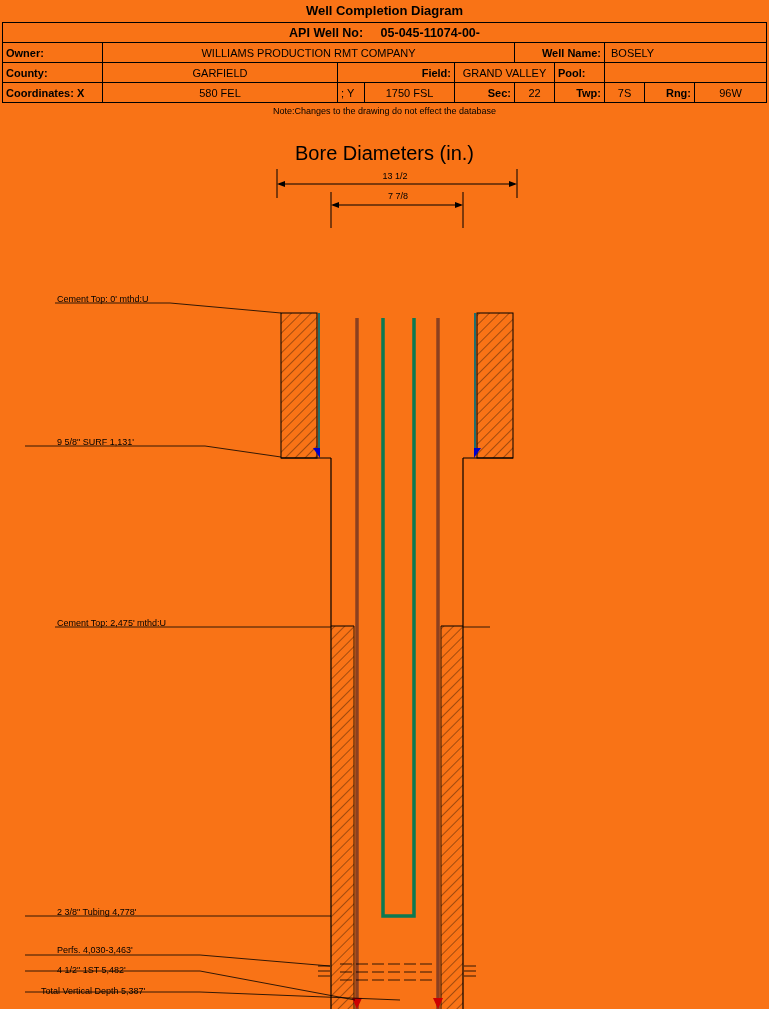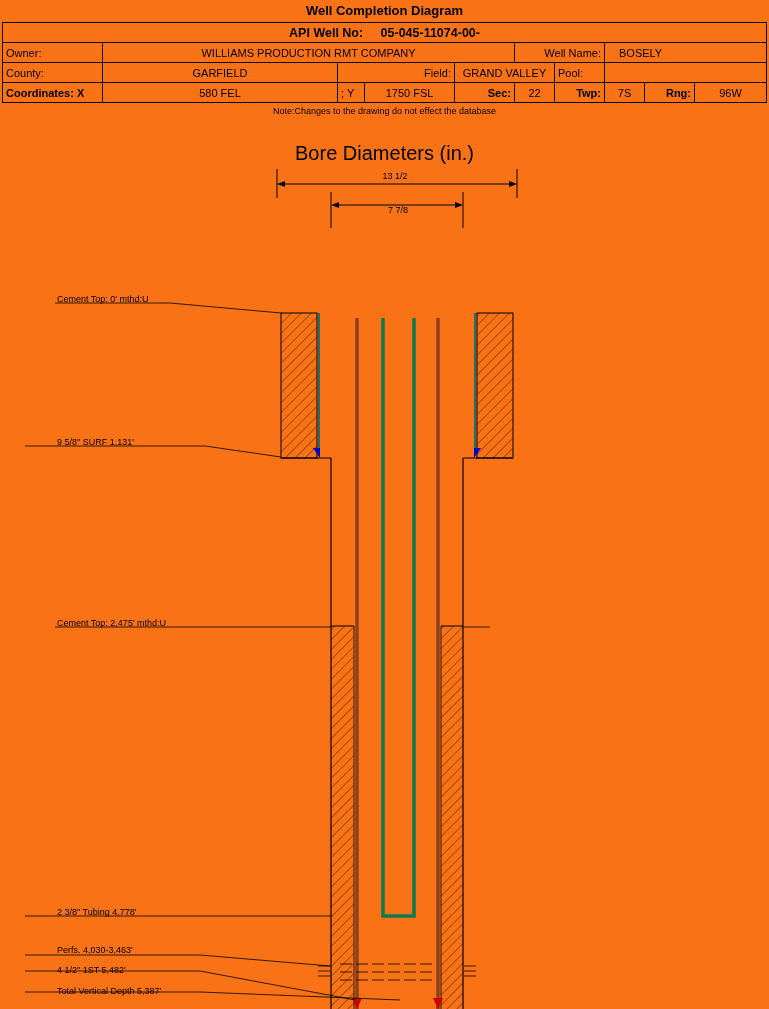--- a/index.html
+++ b/index.html
@@ -43,21 +43,21 @@
   .hdr td {
     border: 1px solid #000000;
     font-size: 11px;
     padding: 1px 3px;
     height: 17px;
     vertical-align: middle;
     white-space: nowrap;
     overflow: hidden;
   }
   .lbl-b {
-    font-weight: normal;
+    font-weight: bold;
     font-size: 12.5px;
   }
   .lbl-b2 {
     font-weight: bold;
     font-size: 13.5px;
   }
   .ctr { text-align: center; }
 
   .row-api td {
     text-align: center;
@@ -130,21 +130,21 @@
       <td colspan="10">
         <span>API Well No:</span>
         &nbsp;&nbsp;&nbsp;
         <span>05-045-11074-00-</span>
       </td>
     </tr>
     <tr>
       <td class="lbl-b">Owner:</td>
       <td colspan="4" class="ctr">WILLIAMS PRODUCTION RMT COMPANY</td>
       <td colspan="2" class="lbl-b" style="text-align:right">Well Name:</td>
-      <td colspan="3" style="padding-left:14px">BOSELY</td>
+      <td colspan="3" style="padding-left:6px">BOSELY</td>
     </tr>
     <tr>
       <td class="lbl-b">County:</td>
       <td class="ctr">GARFIELD</td>
       <td colspan="2" class="lbl-b" style="text-align:right">Field:</td>
       <td colspan="2" class="ctr">GRAND VALLEY</td>
       <td class="lbl-b">Pool:</td>
       <td colspan="3"></td>
     </tr>
     <tr>
@@ -160,21 +160,21 @@
       <td class="ctr">96W</td>
     </tr>
   </tbody>
     </table>
 
   <div class="note">Note:Changes to the drawing do not effect the database</div>
 
   <div class="bore-title">Bore Diameters (in.)</div>
 
   <div class="dim-label" style="top:171px; left:345px; width:100px;">13 1/2</div>
-  <div class="dim-label" style="top:191px; left:348px; width:100px;margin-top:14px;">7 7/8</div>
+  <div class="dim-label" style="top:191px; left:348px; width:100px;">7 7/8</div>
 
   <svg class="overlay" viewBox="0 0 769 1009">
     <defs>
       <pattern id="hatch" width="7" height="7" patternTransform="rotate(45)" patternUnits="userSpaceOnUse">
         <line x1="0" y1="0" x2="0" y2="7" stroke="#000000" stroke-width="0.7"></line>
       </pattern>
     </defs>
 
     <g>
       <line x1="277" y1="169" x2="277" y2="198" stroke="#000" stroke-width="1"></line>
@@ -273,15 +273,15 @@
     <line x1="25" y1="992" x2="200" y2="992" stroke="#000" stroke-width="0.8"></line>
     <line x1="200" y1="992" x2="400" y2="1000" stroke="#000" stroke-width="0.8"></line>
   </svg>
 
   <div class="anno" style="top:294px; left:57px;">Cement Top: 0' mthd:U</div>
   <div class="anno" style="top:437px; left:57px;">9 5/8" SURF     1,131'</div>
   <div class="anno" style="top:618px; left:57px;">Cement Top: 2,475' mthd:U</div>
   <div class="anno" style="top:907px; left:57px;">2 3/8" Tubing 4,778'</div>
   <div class="anno" style="top:945px; left:57px;">Perfs. 4,030-3,463'</div>
   <div class="anno" style="top:965px; left:57px;">4 1/2" 1ST      5,482'</div>
-  <div class="anno" style="top:986px; left:57px;">Total Vertical Depth 5,387'</div>
+  <div class="anno" style="top:986px; left:41px;">Total Vertical Depth 5,387'</div>
 
 </div>
 
 </body></html>

